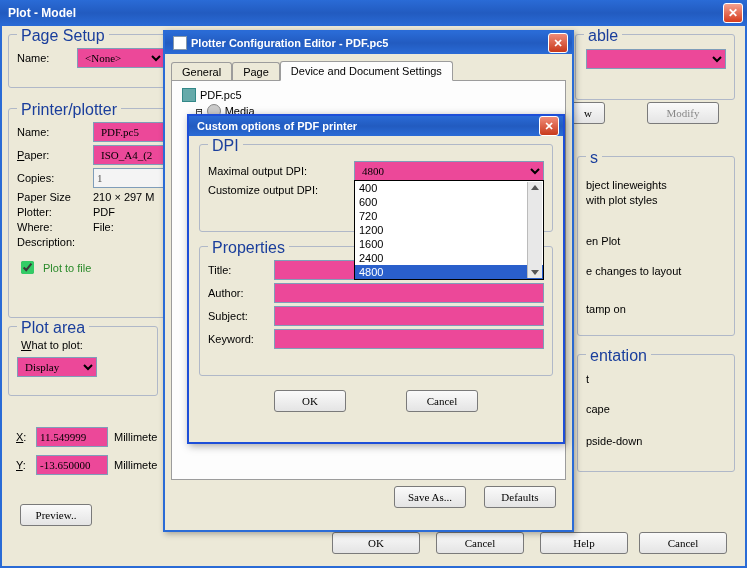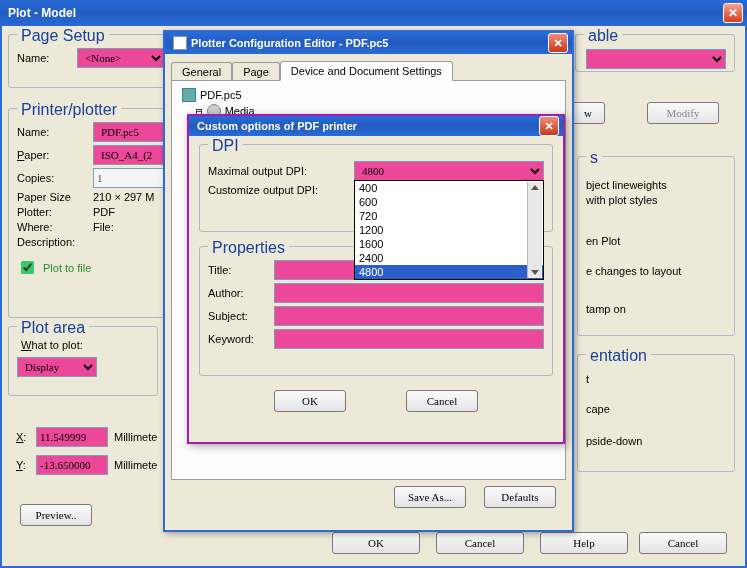--- a/index.html
+++ b/index.html
@@ -143,21 +143,21 @@
   .tree-icon { width: 14px; height: 14px; display:inline-block; background:#6aa; border:1px solid #388; }
   .tree-icon.media { background:#ccc; border-color:#888; border-radius:50%;}
 
   .pce-bottom { display:flex; justify-content:flex-end; gap:18px; padding: 6px 10px 0 0; }
 
   
   .cop {
     position: absolute;
     left: 187px; top: 114px;
     width: 378px; height: 330px;
-    border: 2px solid #a21caf;
+    border: 2px solid #1d4ed8;
     background: #ece9d8;
     z-index: 40;
     box-shadow: 2px 2px 8px rgba(0,0,0,0.35);
   }
   .cop .titlebar { height: 20px; font-size: 11px; }
   .cop-body { padding: 8px 10px; position: relative; height: calc(100% - 20px); }
 
   .cop .group { position: relative; display:block; }
   .row { display:flex; align-items:center; margin: 3px 0; gap:6px;}
   .row .lbl { width: 128px; }
@@ -267,21 +267,21 @@
       <input type="text" style="width: 72px;" value="11.549999">
       <span>Millimete</span>
     </div>
     <div class="row">
       <span class="lbl" style="width:14px"><u>Y</u>:</span>
       <input type="text" style="width: 72px;" value="-13.650000">
       <span>Millimete</span>
     </div>
   </div>
 
-  <div class="group" style="right:10px; top:8px; width:160px; height:38px;">
+  <div class="group" style="right:10px; top:8px; width:160px; height:66px;">
     <div class="legend" style="left:auto;">able</div>
     <select style="position:absolute; right:8px; top:14px; width:140px"></select>
   </div>
   <button class="btn" style="position:absolute; right:140px; top:76px; min-width:34px; padding:1px 8px">w</button>
   <button class="btn" style="position:absolute; right:26px; top:76px; color:#888" disabled="">Modify</button>
 
   <div class="group" style="right:10px; top:130px; width:158px; height:180px;">
     <div class="legend">s</div>
     <div class="right-frag" style="top:22px;">bject lineweights</div>
     <div class="right-frag" style="top:37px;">with plot styles</div>

